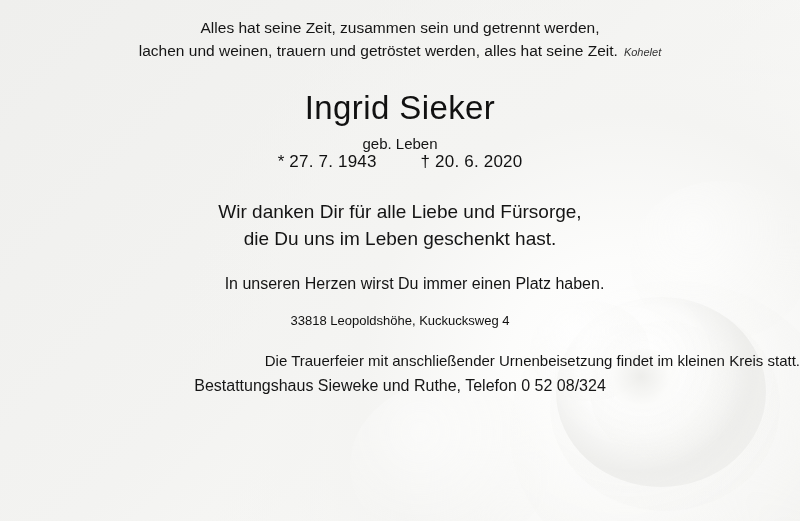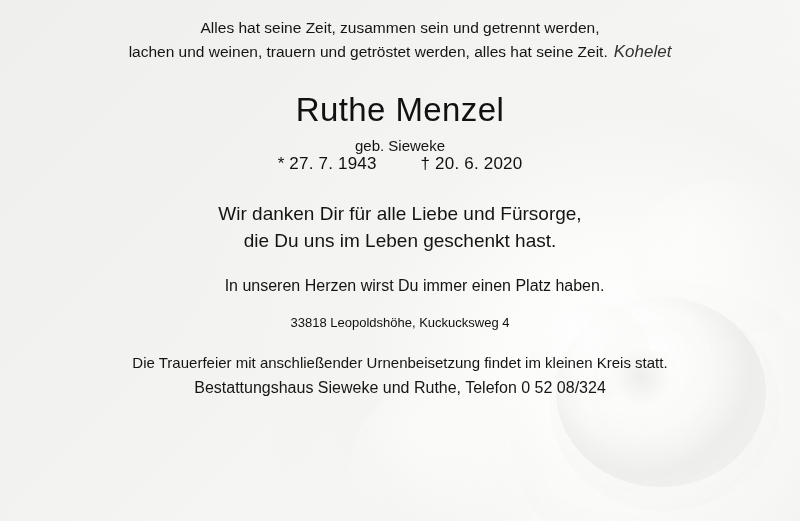--- a/index.html
+++ b/index.html
@@ -66,21 +66,21 @@
   }
 
   .epitaph {
     font-size: 15.5px;
     line-height: 1.5;
     color: #151515;
     padding: 0 40px;
   }
   .epitaph .line { display: block; }
   .source {
-    font-size: 17px;
+    font-size: 11px;
     font-style: italic;
     color: #333;
     margin-left: 6px;
     margin-top: 28px;
   }
 
   .name {
     margin-top: 26px;
     font-size: 33px;
     letter-spacing: 0.4px;
@@ -125,20 +125,21 @@
   .address {
     margin-top: 20px;
     font-size: 13px;
     color: #111;
   }
 
   .ceremony {
     margin-top: 24px;
     font-size: 15px;
     color: #141414;
+    text-align: right;
   }
 
   .undertaker {
     margin-top: 8px;
     font-size: 16px;
     color: #161616;
   }
 </style>
 </head>
 <body>
@@ -156,22 +157,22 @@
 
   <div class="content">
 
     <div class="epitaph">
       <span class="line">Alles hat seine Zeit, zusammen sein und getrennt werden,</span>
       <span class="line">
         <span>lachen und weinen, trauern und getröstet werden, alles hat seine Zeit.</span><span class="source">Kohelet</span>
       </span>
     </div>
 
-    <div class="name">Ruthe Menzel</div>
-    <div class="maiden">geb. Sieweke</div>
+    <div class="name">Ingrid Sieker</div>
+    <div class="maiden">geb. Leben</div>
 
     <div class="dates">
       <span>* 27. 7. 1943</span>
       <span class="sep"></span>
       <span>† 20. 6. 2020</span>
     </div>
 
     <div class="thanks">
       <span class="line">Wir danken Dir für alle Liebe und Fürsorge,</span>
       <span class="line">die Du uns im Leben geschenkt hast.</span>

